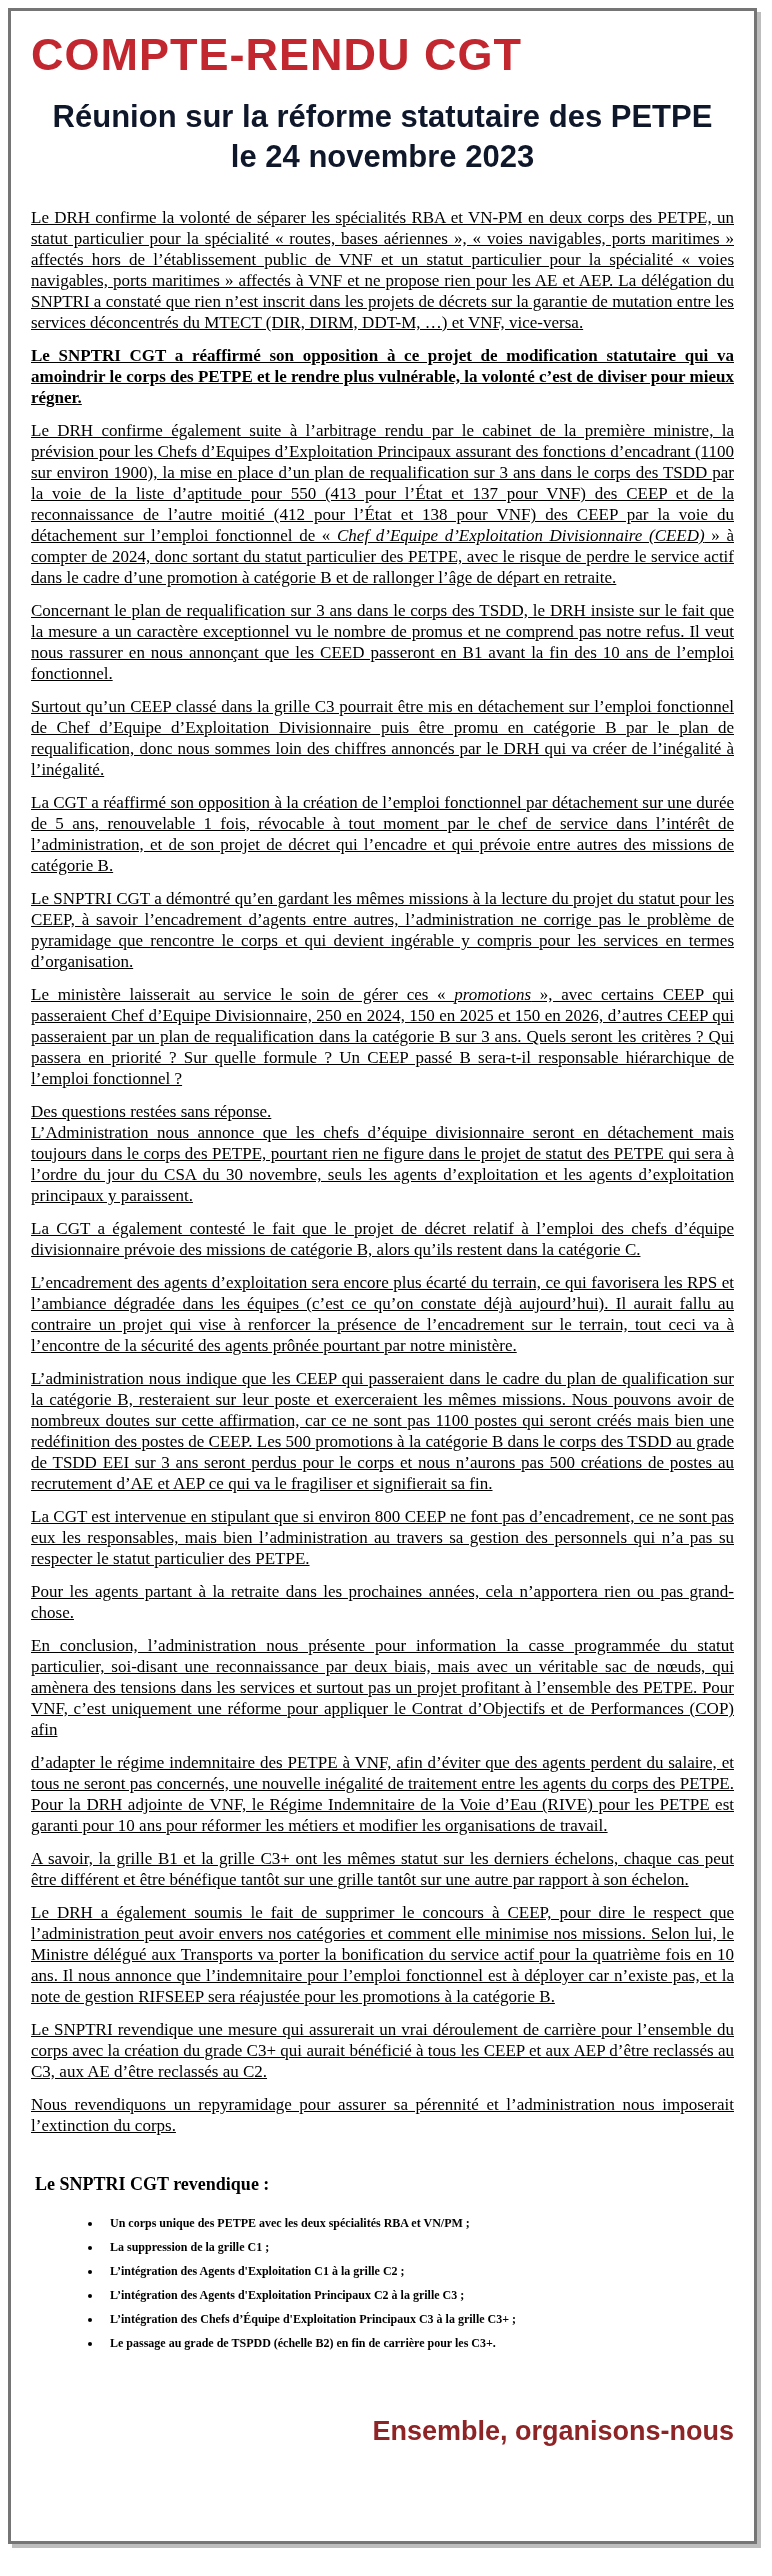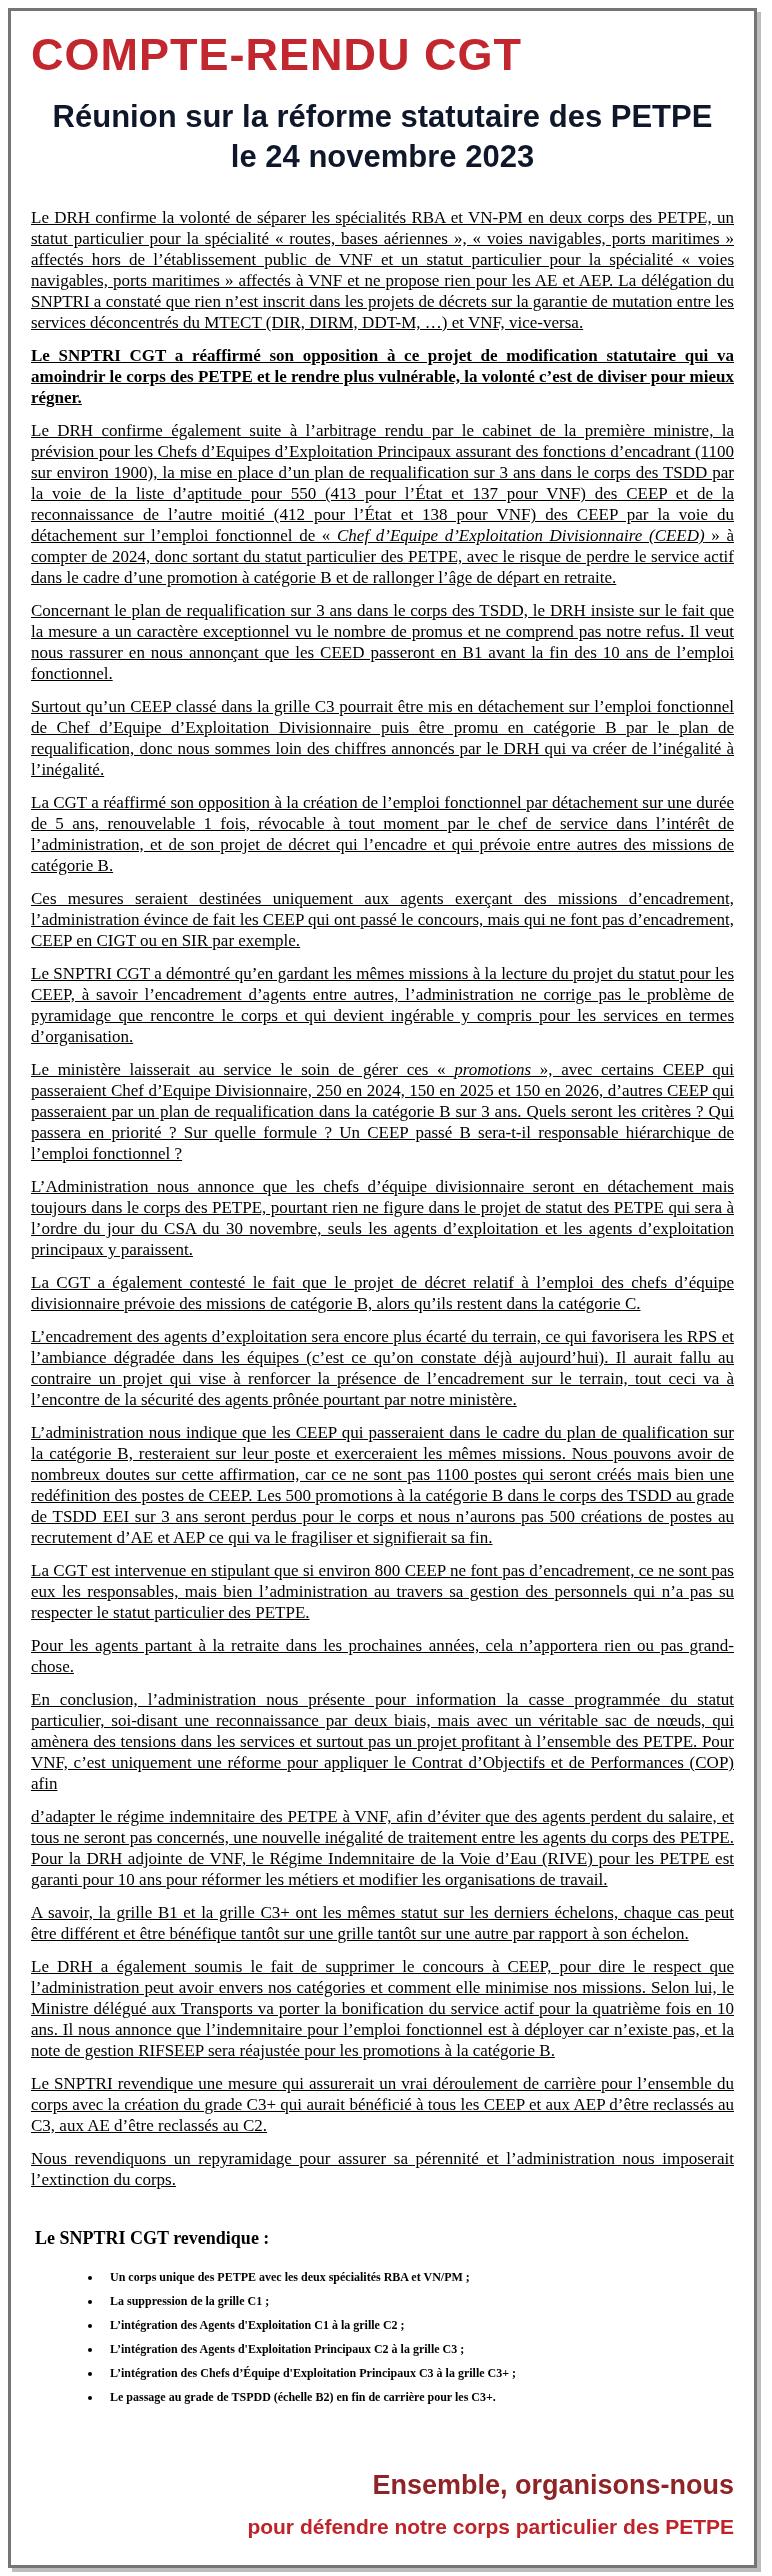--- a/index.html
+++ b/index.html
@@ -100,23 +100,23 @@
     <span>le 24 novembre 2023</span>
   </h2>
 
   <div class="body-text" id="body-paragraphs">
       <p class="para"><span>Le DRH confirme la volonté de séparer les spécialités RBA et VN-PM en deux corps des PETPE, un statut particulier pour la spécialité « routes, bases aériennes », « voies navigables, ports maritimes » affectés hors de l’établissement public de VNF et un statut particulier pour la spécialité « voies navigables, ports maritimes » affectés à VNF et ne propose rien pour les AE et AEP. La délégation du SNPTRI a constaté que rien n’est inscrit dans les projets de décrets sur la garantie de mutation entre les services déconcentrés du MTECT (DIR, DIRM, DDT-M, …) et VNF, vice-versa.</span></p>
       <p class="para bold"><span>Le SNPTRI CGT a réaffirmé son opposition à ce projet de modification statutaire qui va amoindrir le corps des PETPE et le rendre plus vulnérable, la volonté c’est de diviser pour mieux régner.</span></p>
       <p class="para"><span>Le DRH confirme également suite à l’arbitrage rendu par le cabinet de la première ministre, la prévision pour les Chefs d’Equipes d’Exploitation Principaux assurant des fonctions d’encadrant (1100 sur environ 1900), la mise en place d’un plan de requalification sur 3 ans dans le corps des TSDD par la voie de la liste d’aptitude pour 550 (413 pour l’État et 137 pour VNF) des CEEP et de la reconnaissance de l’autre moitié (412 pour l’État et 138 pour VNF) des CEEP par la voie du détachement sur l’emploi fonctionnel de « </span><i>Chef d’Equipe d’Exploitation Divisionnaire (CEED)</i><span> » à compter de 2024, donc sortant du statut particulier des PETPE, avec le risque de perdre le service actif dans le cadre d’une promotion à catégorie B et de rallonger l’âge de départ en retraite.</span></p>
       <p class="para"><span>Concernant le plan de requalification sur 3 ans dans le corps des TSDD, le DRH insiste sur le fait que la mesure a un caractère exceptionnel vu le nombre de promus et ne comprend pas notre refus. Il veut nous rassurer en nous annonçant que les CEED passeront en B1 avant la fin des 10 ans de l’emploi fonctionnel.</span></p>
       <p class="para"><span>Surtout qu’un CEEP classé dans la grille C3 pourrait être mis en détachement sur l’emploi fonctionnel de Chef d’Equipe d’Exploitation Divisionnaire puis être promu en catégorie B par le plan de requalification, donc nous sommes loin des chiffres annoncés par le DRH qui va créer de l’inégalité à l’inégalité.</span></p>
       <p class="para"><span>La CGT a réaffirmé son opposition à la création de l’emploi fonctionnel par détachement sur une durée de 5 ans, renouvelable 1 fois, révocable à tout moment par le chef de service dans l’intérêt de l’administration, et de son projet de décret qui l’encadre et qui prévoie entre autres des missions de catégorie B.</span></p>
-      <p class="para"><span>Ces mesures seraient destinées uniquement aux agents exerçant des missions d’encadrement, l’administration évince de fait les CEEP qui ont passé le concours, mais qui ne font pas d’encadrement, CEEP en CIGT ou en SIR par exemple.</span></p>
       <p class="para"><span>Le SNPTRI CGT a démontré qu’en gardant les mêmes missions à la lecture du projet du statut pour les CEEP, à savoir l’encadrement d’agents entre autres, l’administration ne corrige pas le problème de pyramidage que rencontre le corps et qui devient ingérable y compris pour les services en termes d’organisation.</span></p>
       <p class="para"><span>Le ministère laisserait au service le soin de gérer ces « </span><i>promotions</i><span> », avec certains CEEP qui passeraient Chef d’Equipe Divisionnaire, 250 en 2024, 150 en 2025 et 150 en 2026, d’autres CEEP qui passeraient par un plan de requalification dans la catégorie B sur 3 ans. Quels seront les critères ? Qui passera en priorité ? Sur quelle formule ? Un CEEP passé B sera-t-il responsable hiérarchique de l’emploi fonctionnel ?</span></p>
+      <p class="para no-gap"><span>Des questions restées sans réponse.</span></p>
       <p class="para"><span>L’Administration nous annonce que les chefs d’équipe divisionnaire seront en détachement mais toujours dans le corps des PETPE, pourtant rien ne figure dans le projet de statut des PETPE qui sera à l’ordre du jour du CSA du 30 novembre, seuls les agents d’exploitation et les agents d’exploitation principaux y paraissent.</span></p>
       <p class="para"><span>La CGT a également contesté le fait que le projet de décret relatif à l’emploi des chefs d’équipe divisionnaire prévoie des missions de catégorie B, alors qu’ils restent dans la catégorie C.</span></p>
       <p class="para"><span>L’encadrement des agents d’exploitation sera encore plus écarté du terrain, ce qui favorisera les RPS et l’ambiance dégradée dans les équipes (c’est ce qu’on constate déjà aujourd’hui). Il aurait fallu au contraire un projet qui vise à renforcer la présence de l’encadrement sur le terrain, tout ceci va à l’encontre de la sécurité des agents prônée pourtant par notre ministère.</span></p>
       <p class="para"><span>L’administration nous indique que les CEEP qui passeraient dans le cadre du plan de qualification sur la catégorie B, resteraient sur leur poste et exerceraient les mêmes missions. Nous pouvons avoir de nombreux doutes sur cette affirmation, car ce ne sont pas 1100 postes qui seront créés mais bien une redéfinition des postes de CEEP. Les 500 promotions à la catégorie B dans le corps des TSDD au grade de TSDD EEI sur 3 ans seront perdus pour le corps et nous n’aurons pas 500 créations de postes au recrutement d’AE et AEP ce qui va le fragiliser et signifierait sa fin.</span></p>
       <p class="para"><span>La CGT est intervenue en stipulant que si environ 800 CEEP ne font pas d’encadrement, ce ne sont pas eux les responsables, mais bien l’administration au travers sa gestion des personnels qui n’a pas su respecter le statut particulier des PETPE.</span></p>
       <p class="para"><span>Pour les agents partant à la retraite dans les prochaines années, cela n’apportera rien ou pas grand-chose.</span></p>
       <p class="para"><span>En conclusion, l’administration nous présente pour information la casse programmée du statut particulier, soi-disant une reconnaissance par deux biais, mais avec un véritable sac de nœuds, qui amènera des tensions dans les services et surtout pas un projet profitant à l’ensemble des PETPE. Pour VNF, c’est uniquement une réforme pour appliquer le Contrat d’Objectifs et de Performances (COP) afin</span></p>
       <p class="para"><span>d’adapter le régime indemnitaire des PETPE à VNF, afin d’éviter que des agents perdent du salaire, et tous ne seront pas concernés, une nouvelle inégalité de traitement entre les agents du corps des PETPE. Pour la DRH adjointe de VNF, le Régime Indemnitaire de la Voie d’Eau (RIVE) pour les PETPE est garanti pour 10 ans pour réformer les métiers et modifier les organisations de travail.</span></p>
       <p class="para"><span>A savoir, la grille B1 et la grille C3+ ont les mêmes statut sur les derniers échelons, chaque cas peut être différent et être bénéfique tantôt sur une grille tantôt sur une autre par rapport à son échelon.</span></p>
       <p class="para"><span>Le DRH a également soumis le fait de supprimer le concours à CEEP, pour dire le respect que l’administration peut avoir envers nos catégories et comment elle minimise nos missions. Selon lui, le Ministre délégué aux Transports va porter la bonification du service actif pour la quatrième fois en 10 ans. Il nous annonce que l’indemnitaire pour l’emploi fonctionnel est à déployer car n’existe pas, et la note de gestion RIFSEEP sera réajustée pour les promotions à la catégorie B.</span></p>
@@ -130,18 +130,17 @@
       <li>Un corps unique des PETPE avec les deux spécialités RBA et VN/PM ;</li>
       <li>La suppression de la grille C1 ;</li>
       <li>L’intégration des Agents d'Exploitation C1 à la grille C2 ;</li>
       <li>L’intégration des Agents d'Exploitation Principaux C2 à la grille C3 ;</li>
       <li>L’intégration des Chefs d’Équipe d'Exploitation Principaux C3 à la grille C3+ ;</li>
       <li>Le passage au grade de TSPDD (échelle B2) en fin de carrière pour les C3+.</li>
     </ul>
 
   <div class="footer">
     <div class="footer-heading">Ensemble, organisons-nous</div>
-    <div class="footer-line">pour défendre notre corps particulier des PETPE</div>
 
   </div>
 
 </div>
 
 
 </body></html>

